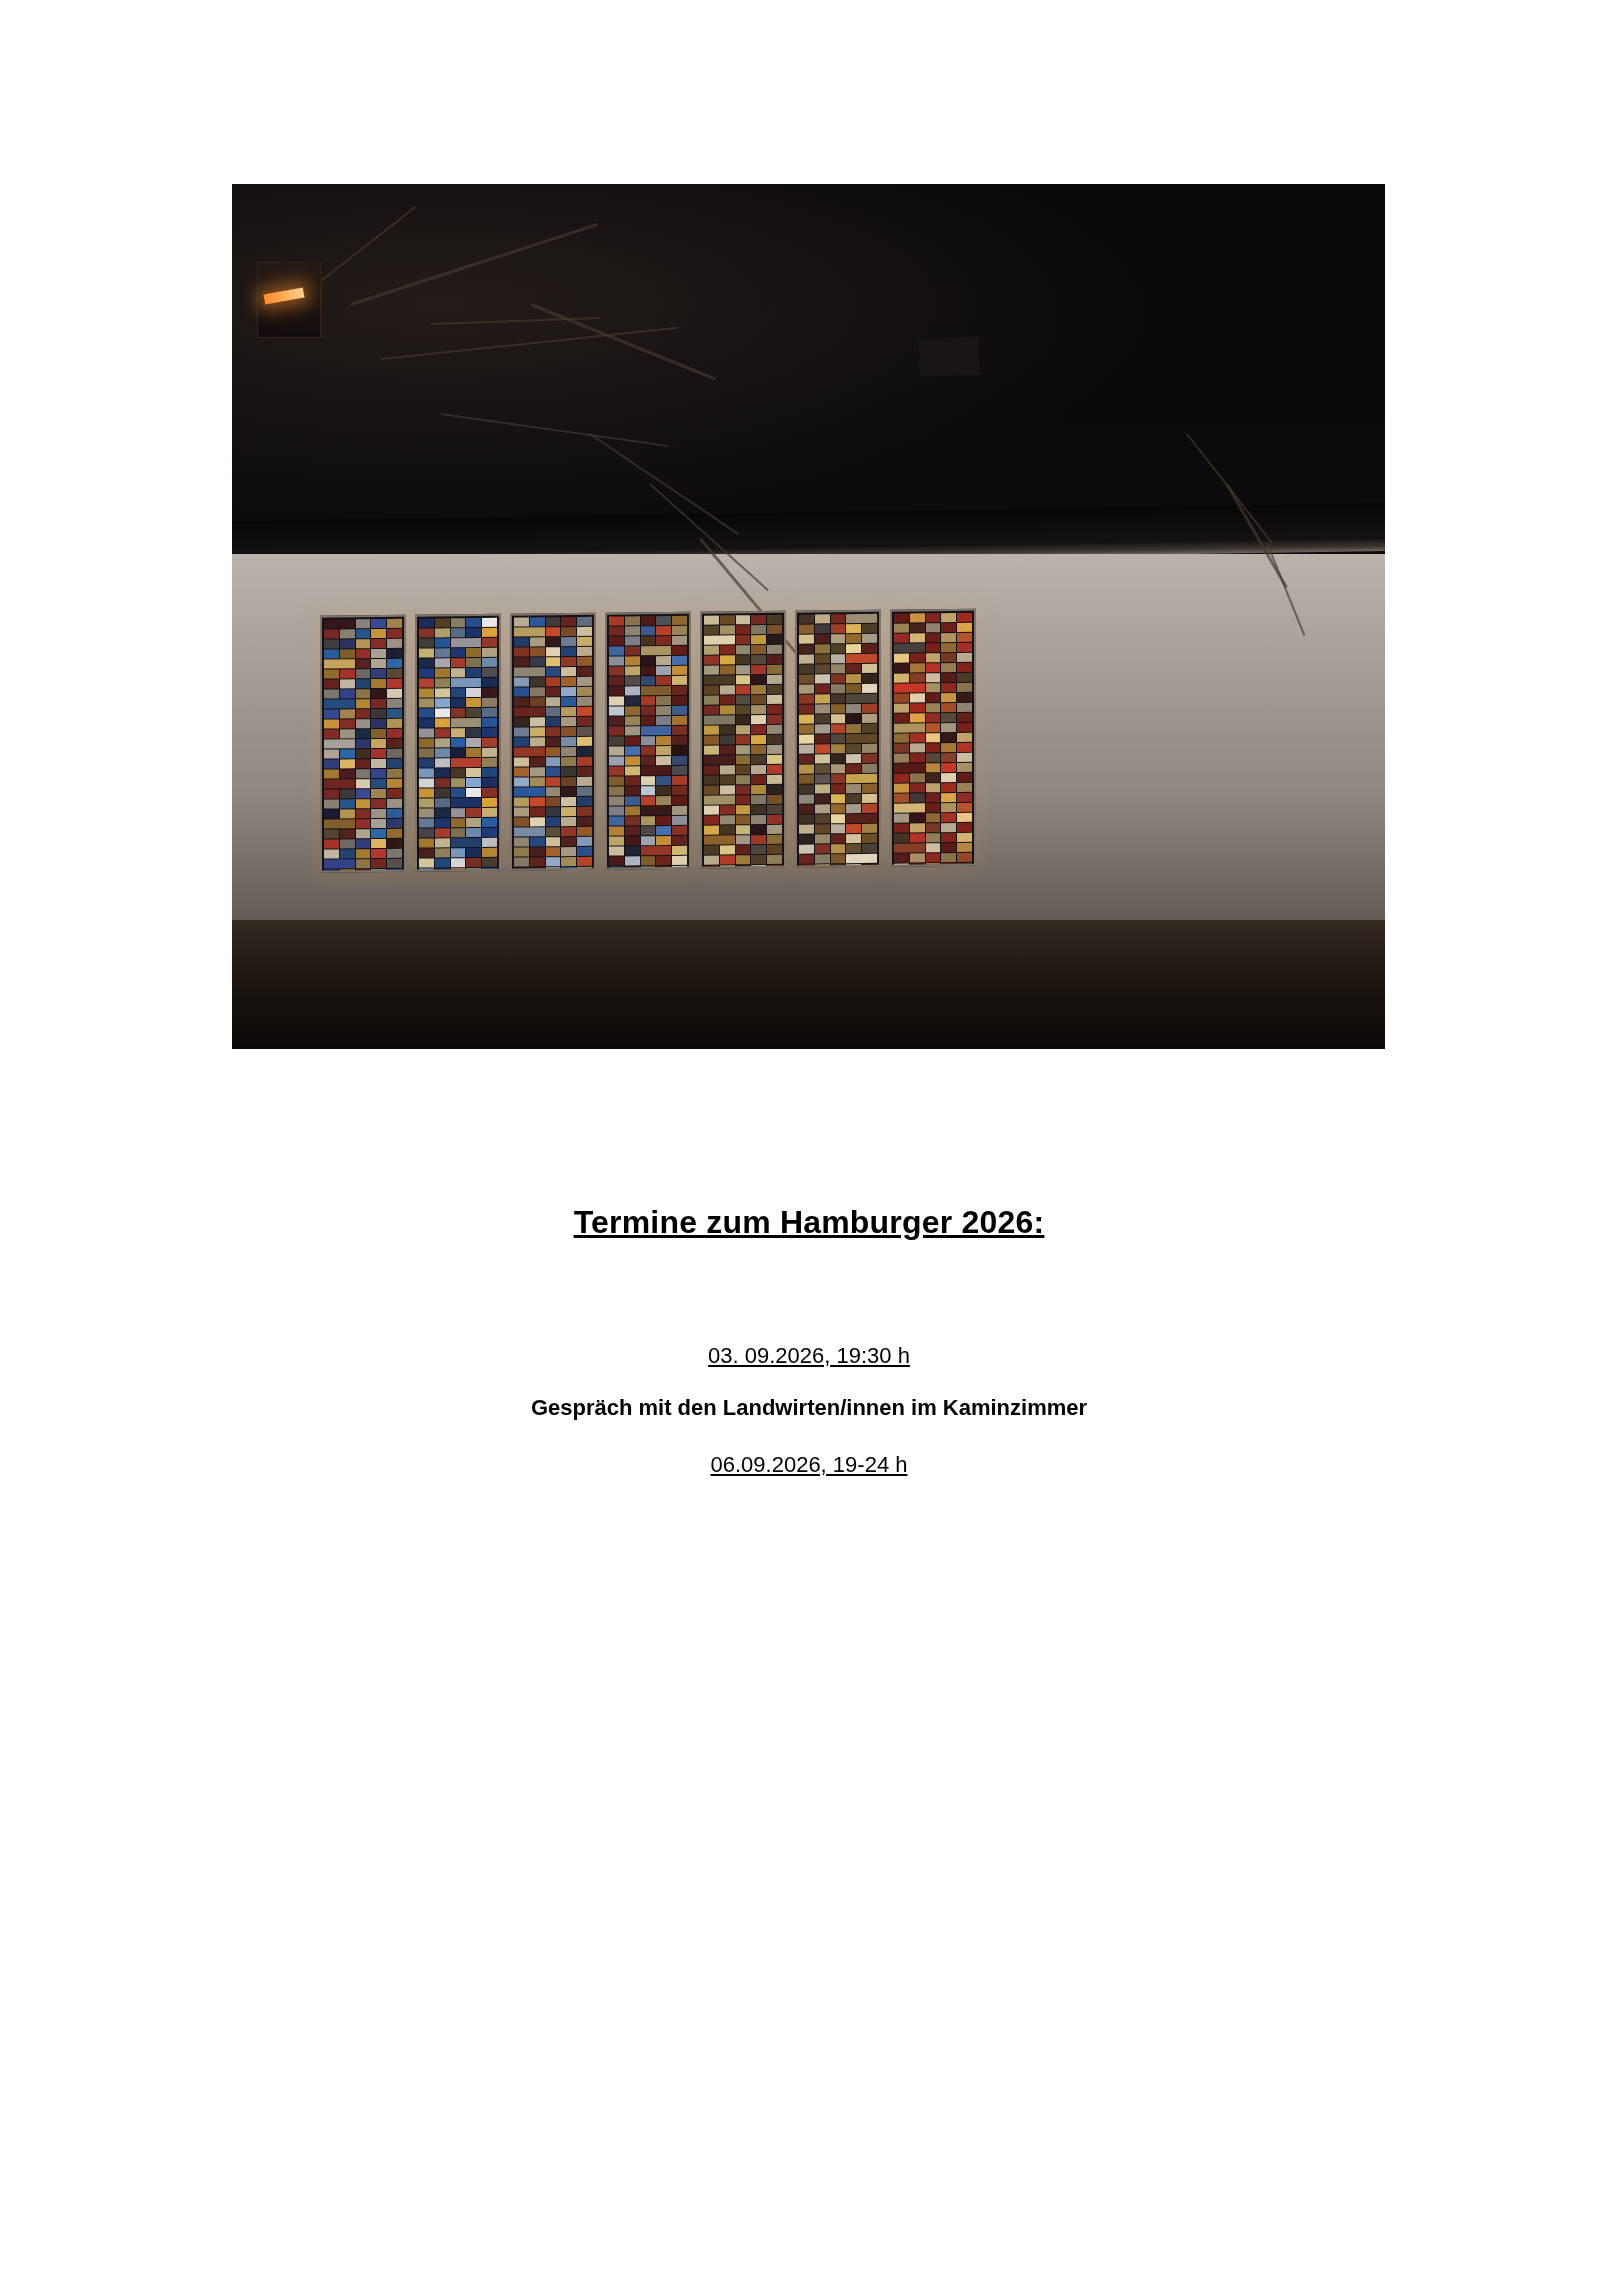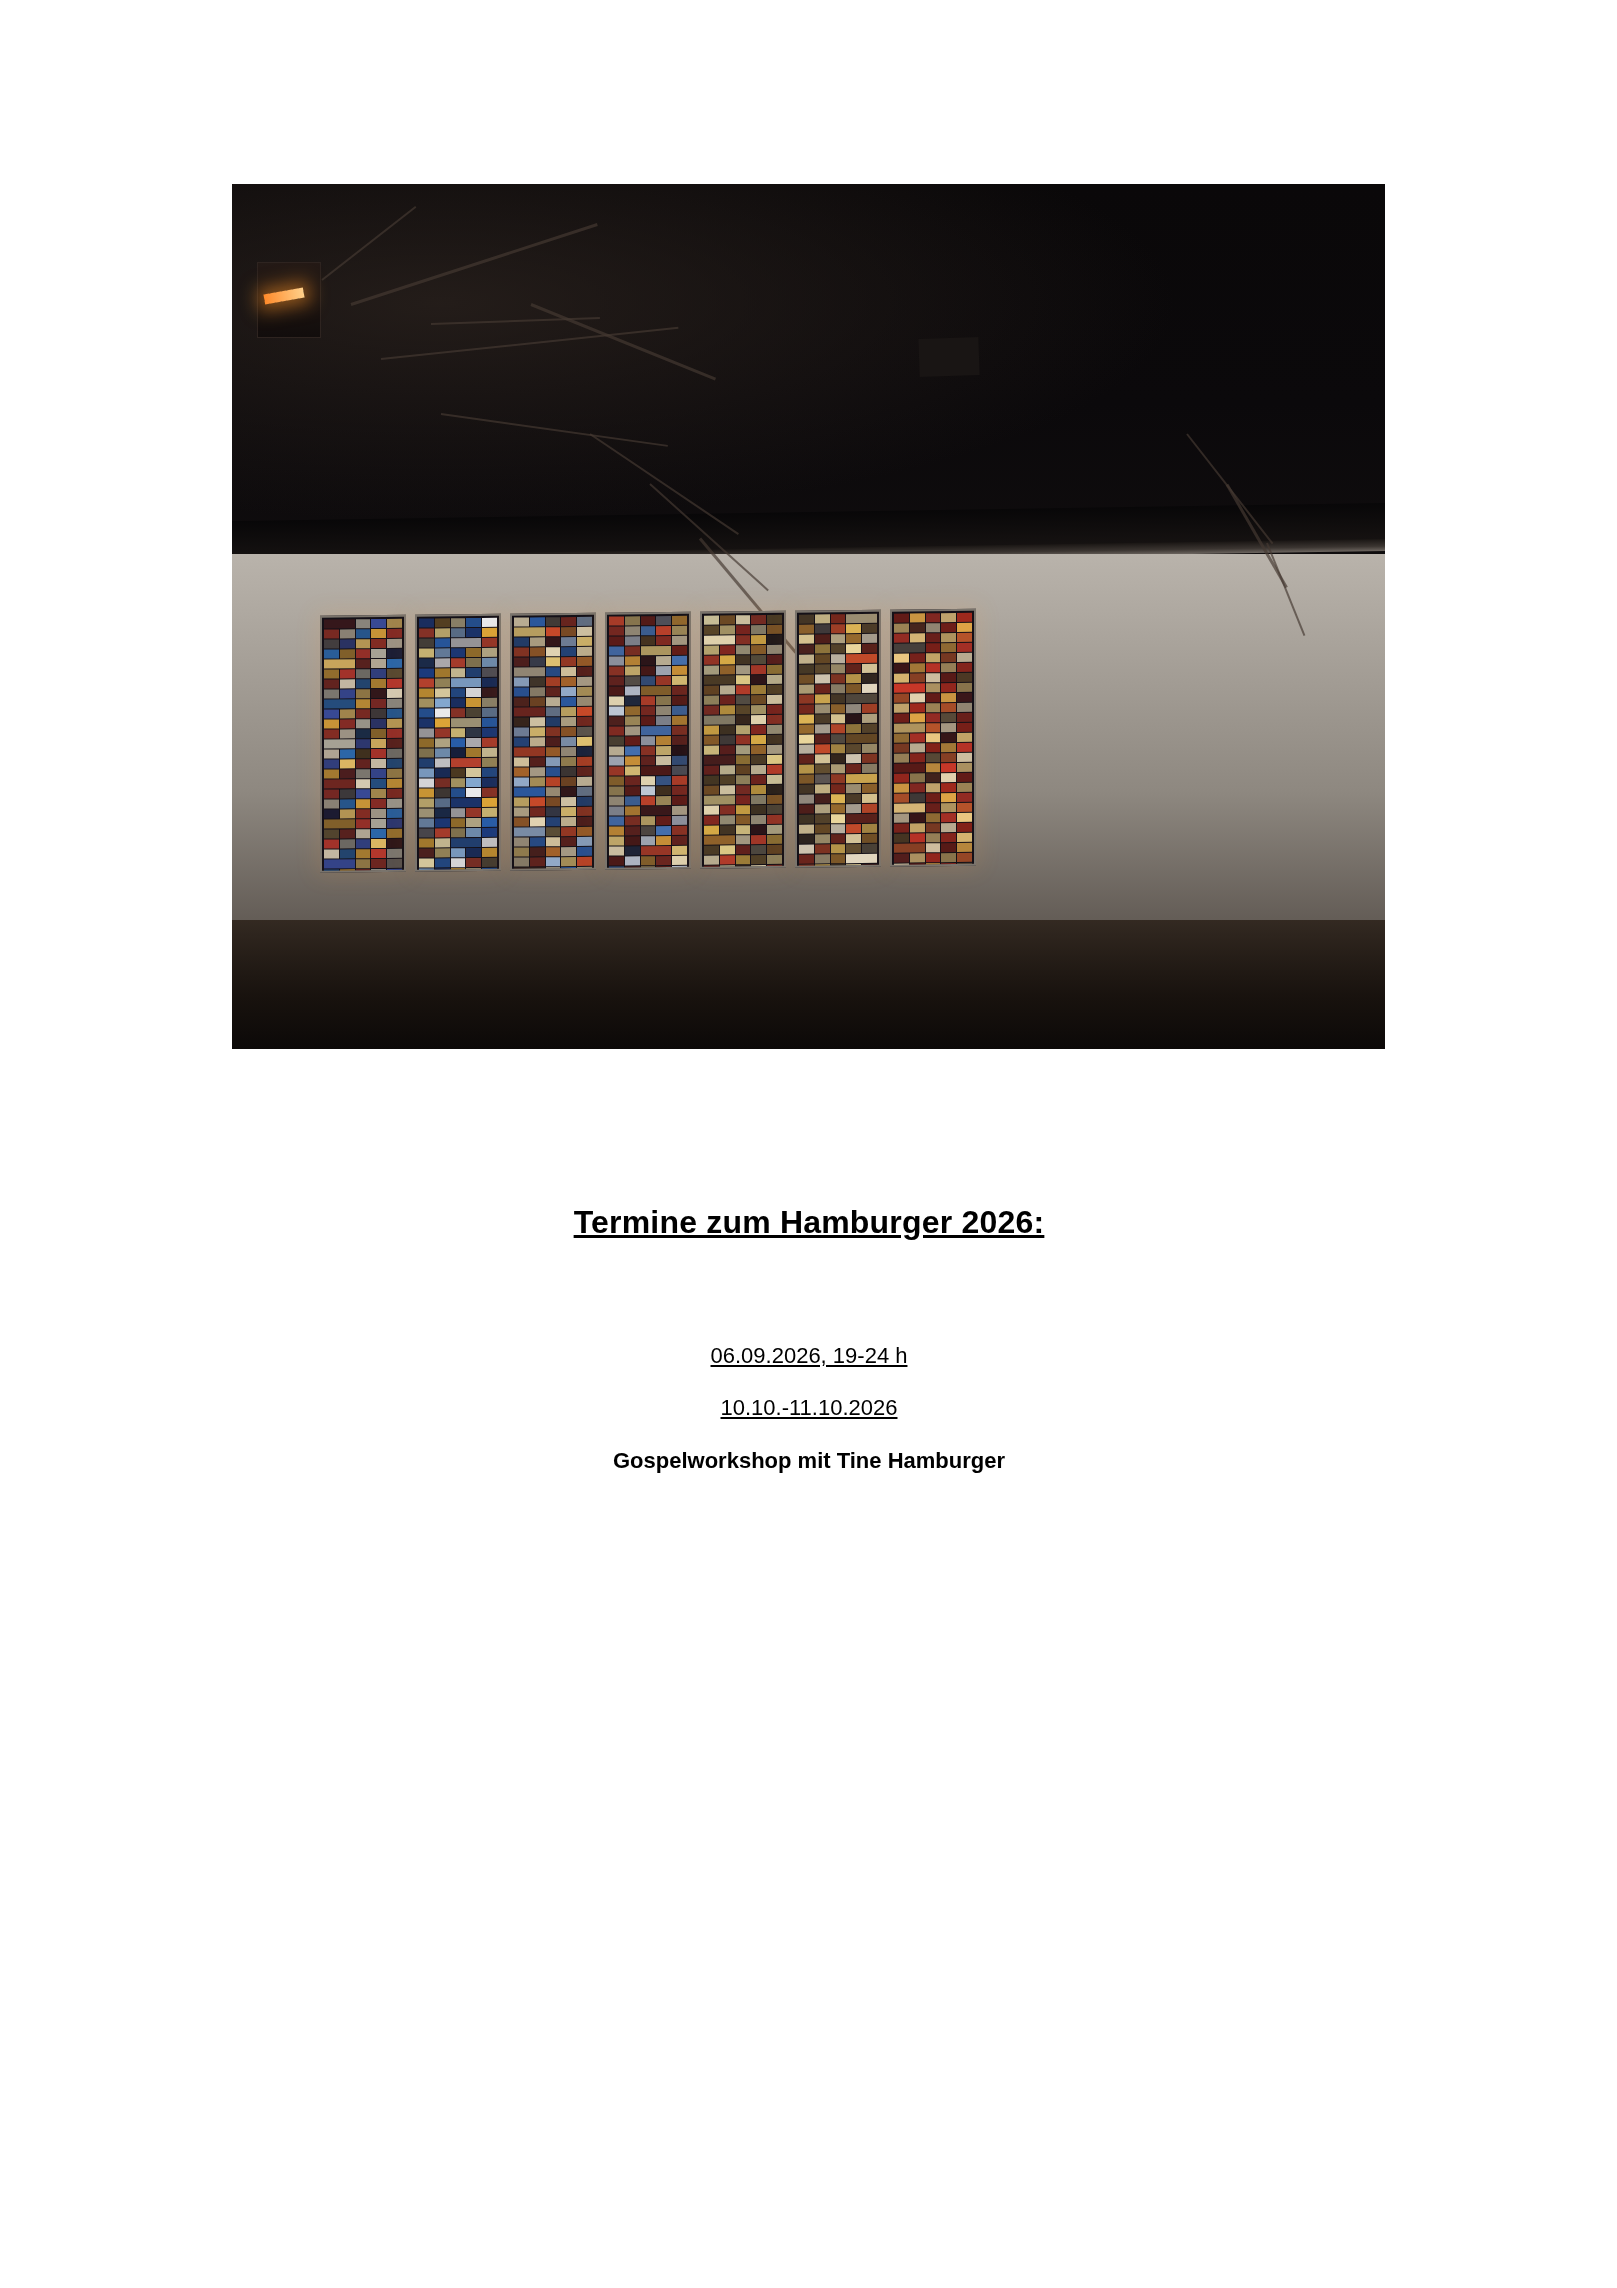--- a/index.html
+++ b/index.html
@@ -1087,24 +1087,24 @@
             <i style="background: rgb(255, 217, 138); opacity: 0.2555;"></i>
           </div>
         </div>
     </div>
   </div>
 
   <div class="title">Termine zum Hamburger 2026:</div>
 
   <div class="events" id="events">
       <div class="ev-block">
-        <div class="ev-date">06.09.2026, 19-24 h</div>
+        <div class="ev-date">03. 09.2026, 19:30 h</div>
+        <div class="ev-name">Gespräch mit den Landwirten/innen im Kaminzimmer</div>
       </div>
       <div class="ev-block">
-        <div class="ev-date">10.10.-11.10.2026</div>
-        <div class="ev-name">Gospelworkshop mit Tine Hamburger</div>
+        <div class="ev-date">06.09.2026, 19-24 h</div>
       </div>
       <div class="ev-block">
       </div>
     </div>
 
 </div>
 
 
 </body></html>

